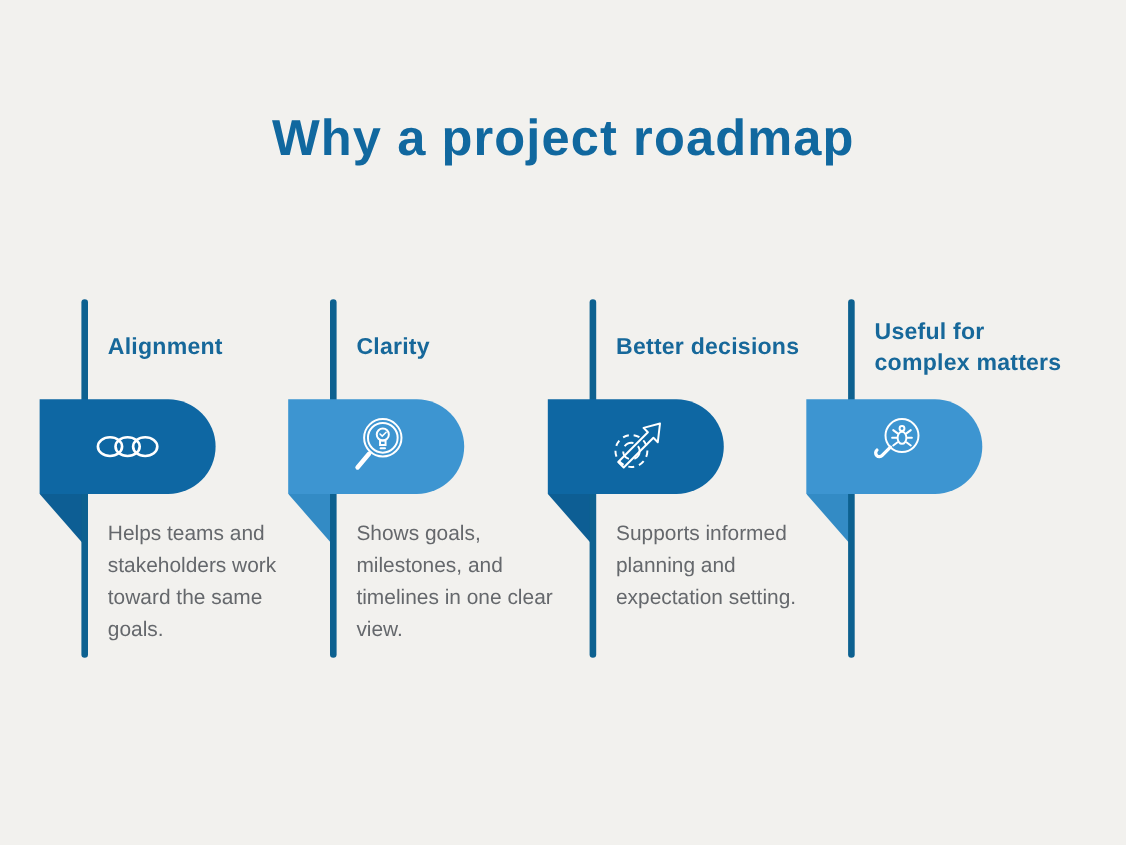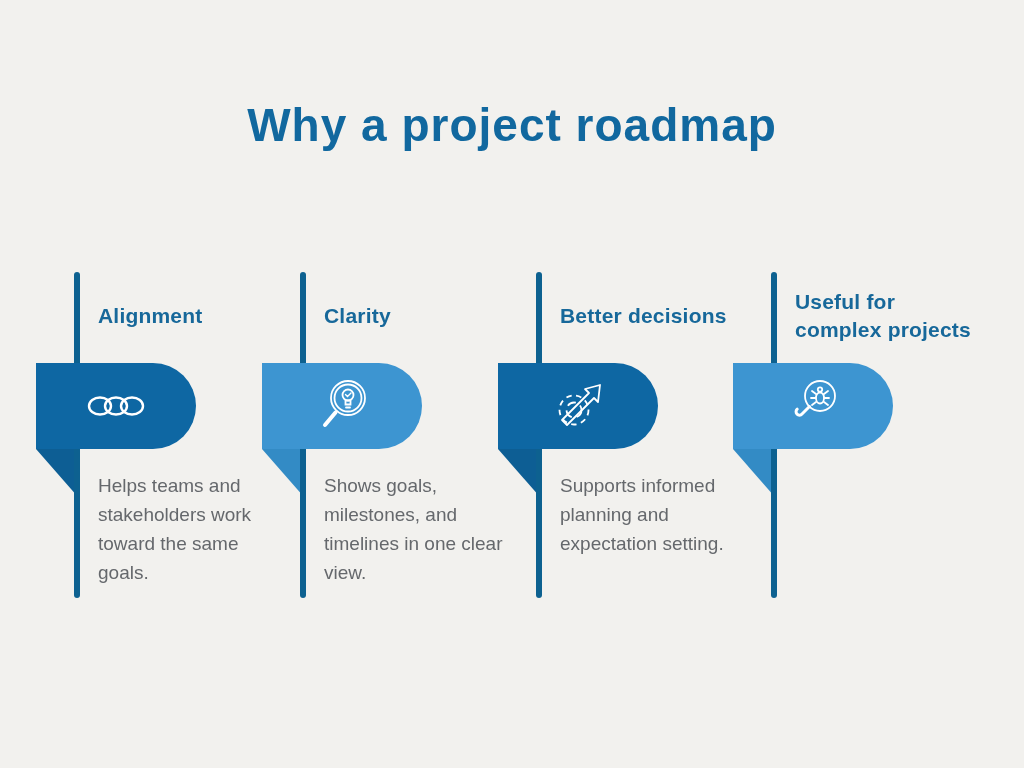--- a/index.html
+++ b/index.html
@@ -174,17 +174,17 @@
           <ellipse cx="34" cy="23" rx="4" ry="5.5"></ellipse>
           <circle cx="34" cy="14.5" r="2.2"></circle>
           <line x1="30" y1="19" x2="26" y2="16"></line>
           <line x1="29.5" y1="23" x2="25" y2="23"></line>
           <line x1="30" y1="27" x2="26" y2="30"></line>
           <line x1="38" y1="19" x2="42" y2="16"></line>
           <line x1="38.5" y1="23" x2="43" y2="23"></line>
           <line x1="38" y1="27" x2="42" y2="30"></line>
         </svg>
       </div>
-      <h2 class="heading">Useful for complex projects</h2>
+      <h2 class="heading">Useful for complex matters</h2>
     </div>
 
   </section>
 </div>
 
 </body></html>

